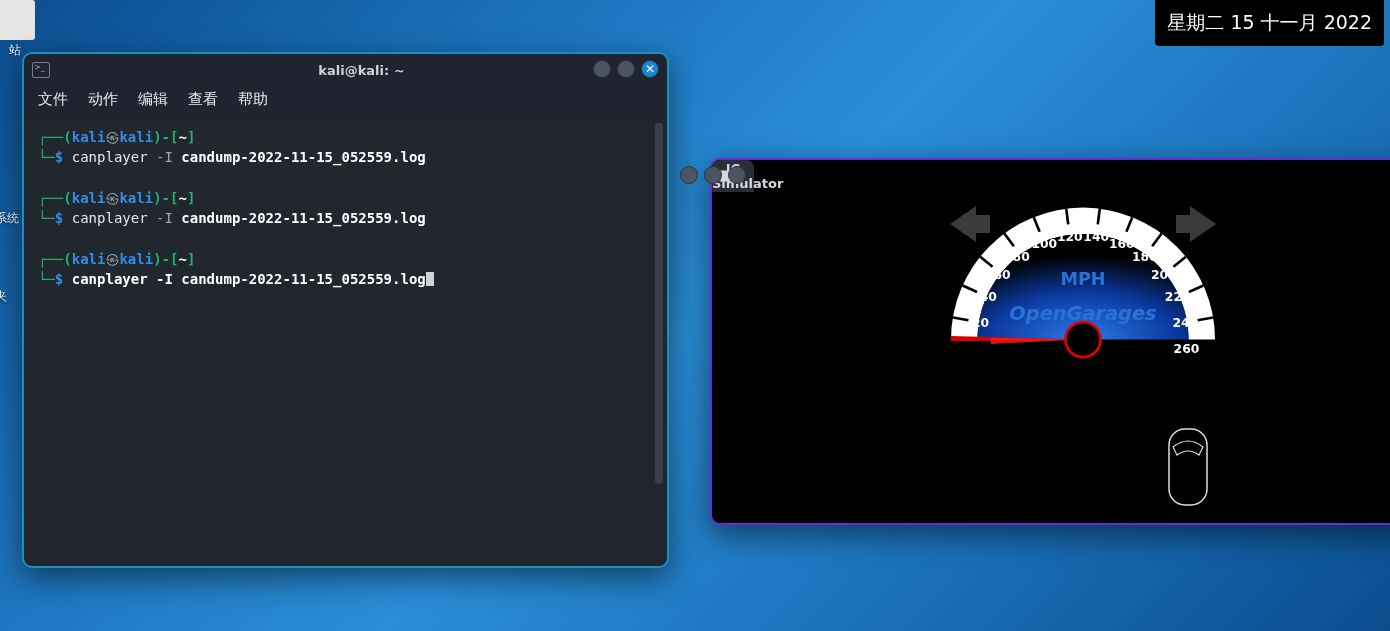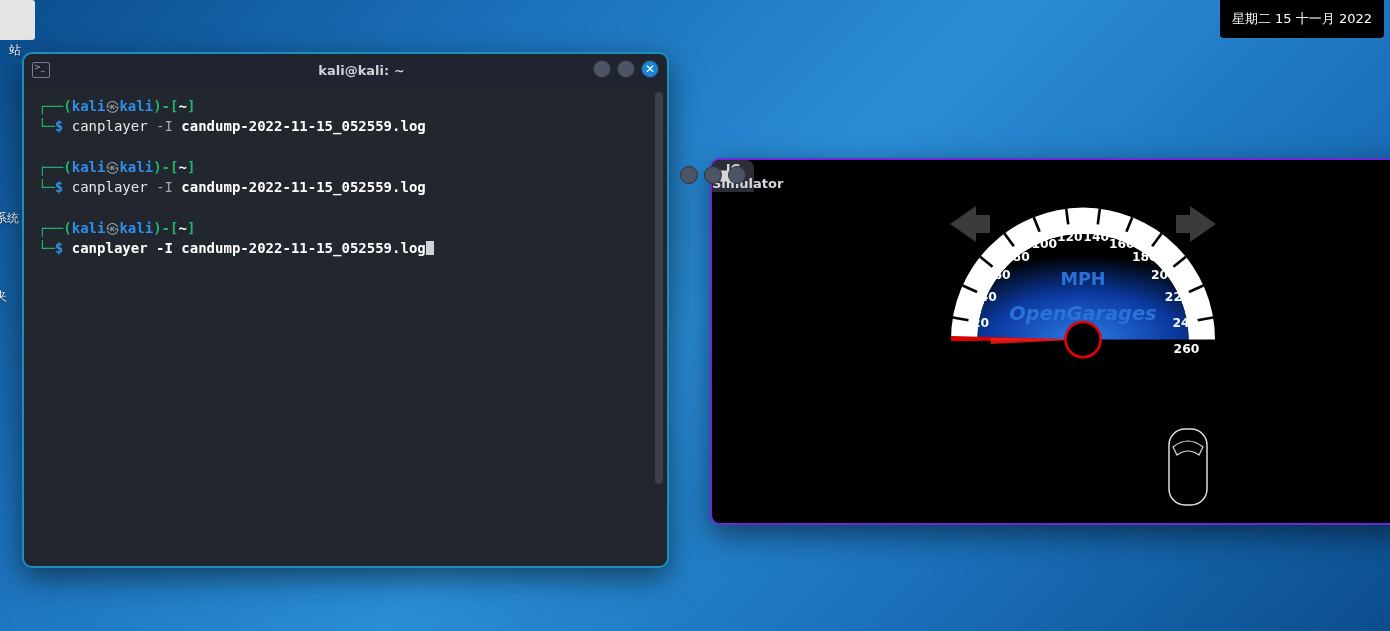--- a/index.html
+++ b/index.html
@@ -18,21 +18,21 @@
 
   
   .desktop-edge { position: absolute; left: 0; top: 0; width: 30px; height: 100%; }
   .dicon { position: absolute; left: -5px; color: #fff; font-size: 12px; text-align: center; }
   .dicon .box { width: 40px; height: 40px; background: #e6e6e6; border-radius: 3px; margin-bottom: 2px; }
   .dicon .lbl { text-shadow: 0 1px 2px rgba(0,0,0,0.6); }
 
   
   .datebadge {
     position: absolute; top: 0; right: 6px;
-    background: #000; color: #fff; padding: 10px 12px; font-size: 13px;
+    background: #000; color: #fff; padding: 10px 12px; font-size: 19px;
     border-radius: 0 0 4px 4px;
   }
 
   
   .term {
     position: absolute; left: 22px; top: 52px; width: 647px; height: 516px;
     background: #1f2430; border: 2px solid #1b8fb8; border-radius: 10px;
     box-shadow: 0 10px 30px rgba(0,0,0,0.5);
     display: flex; flex-direction: column;
   }
@@ -122,20 +122,27 @@
 
 <div class="term">
   <div class="term-titlebar">
     <span class="ticon"></span>
     <span class="term-title">kali@kali: ~</span>
     <div class="winbtns">
       <div class="wbtn"></div>
       <div class="wbtn"></div>
       <div class="wbtn close">✕</div>
     </div>
+  </div>
+  <div class="term-menu">
+    <span>文件</span>
+    <span>动作</span>
+    <span>编辑</span>
+    <span>查看</span>
+    <span>帮助</span>
   </div>
   <div class="term-body">
     <div class="scrollbar"></div>
 
     <div class="pline"><span class="green">┌──(</span><span class="blue">kali</span><span class="gray">㉿</span><span class="blue">kali</span><span class="green">)-[</span><span class="white">~</span><span class="green">]</span></div>
     <div class="pline"><span class="green">└─</span><span class="blue">$</span> <span>canplayer </span><span class="gray">-I</span> <span class="white">candump-2022-11-15_052559.log</span></div>
     <div class="pline">&nbsp;</div>
 
     <div class="pline"><span class="green">┌──(</span><span class="blue">kali</span><span class="gray">㉿</span><span class="blue">kali</span><span class="green">)-[</span><span class="white">~</span><span class="green">]</span></div>
     <div class="pline"><span class="green">└─</span><span class="blue">$</span> <span>canplayer </span><span class="gray">-I</span> <span class="white">candump-2022-11-15_052559.log</span></div>

